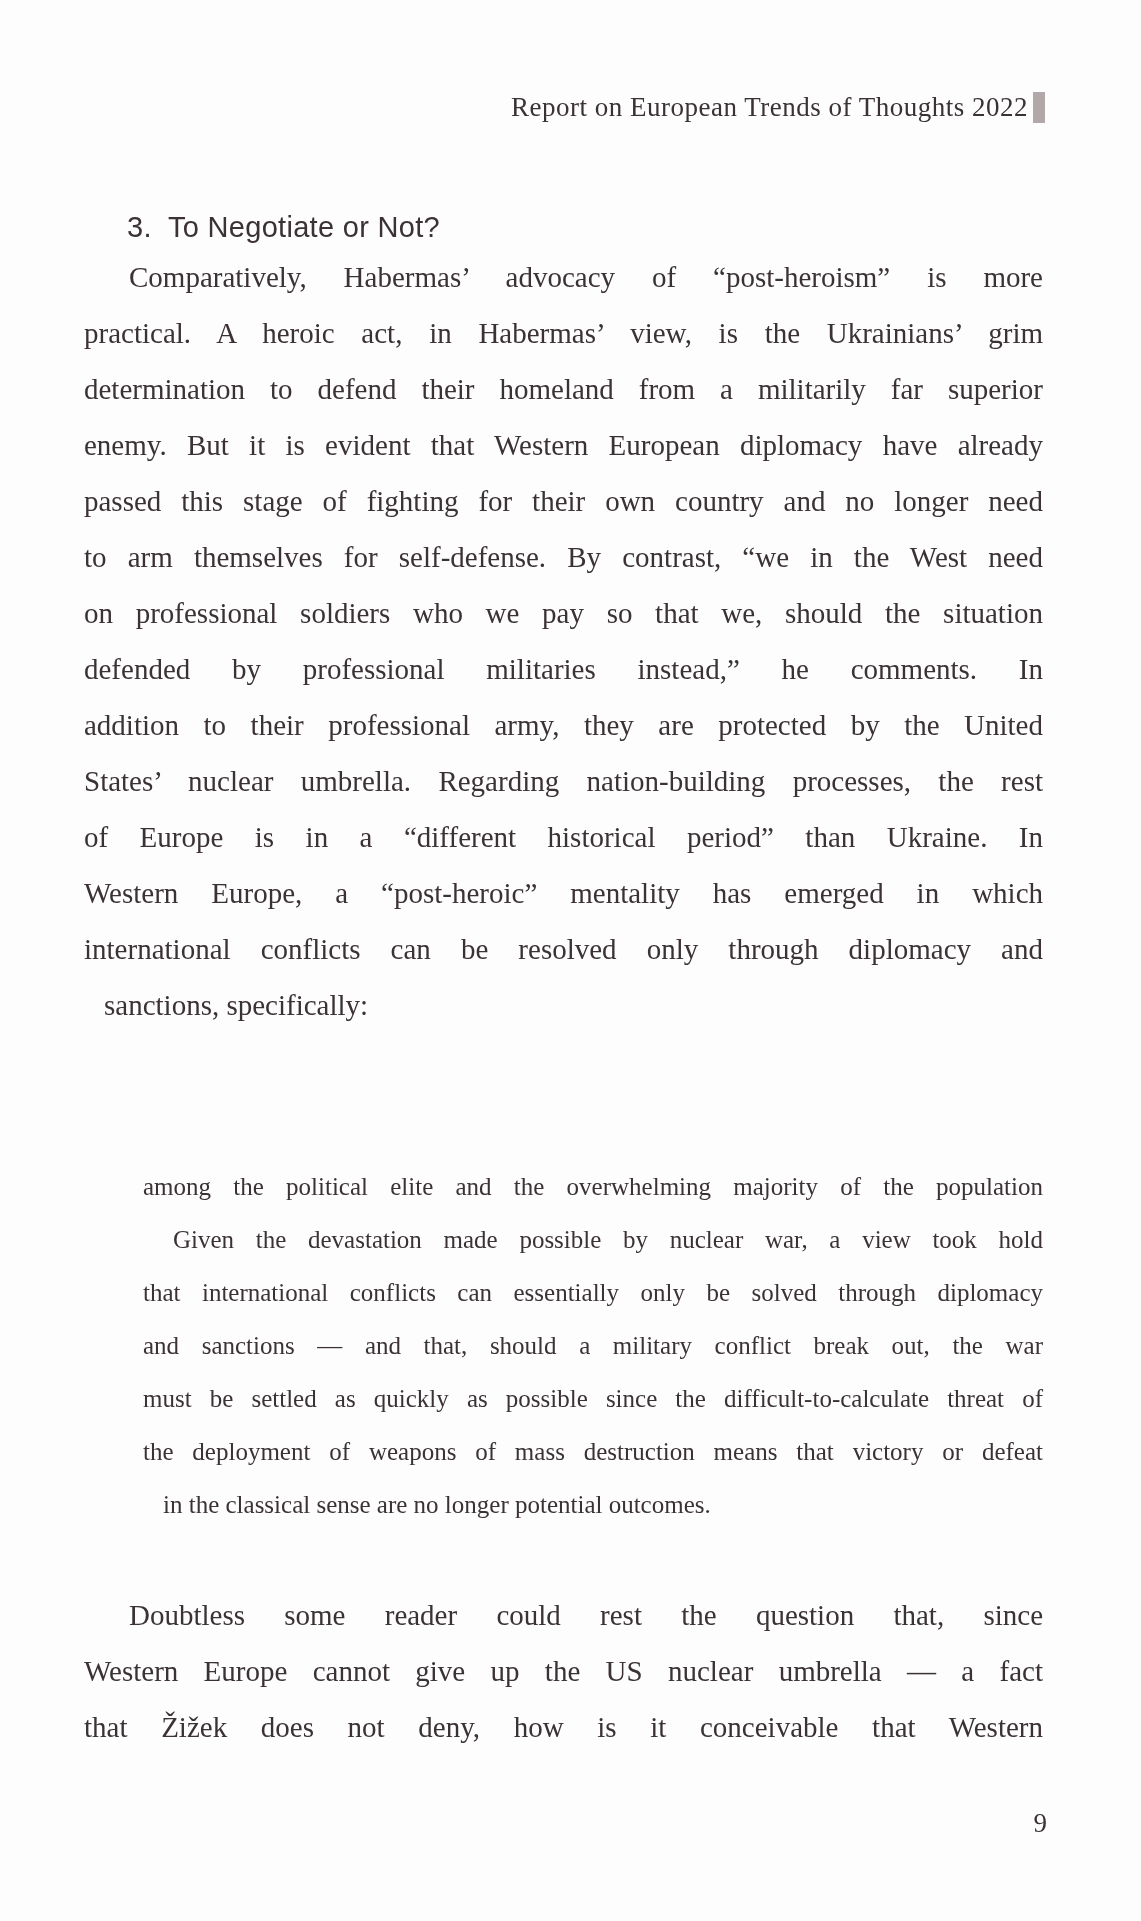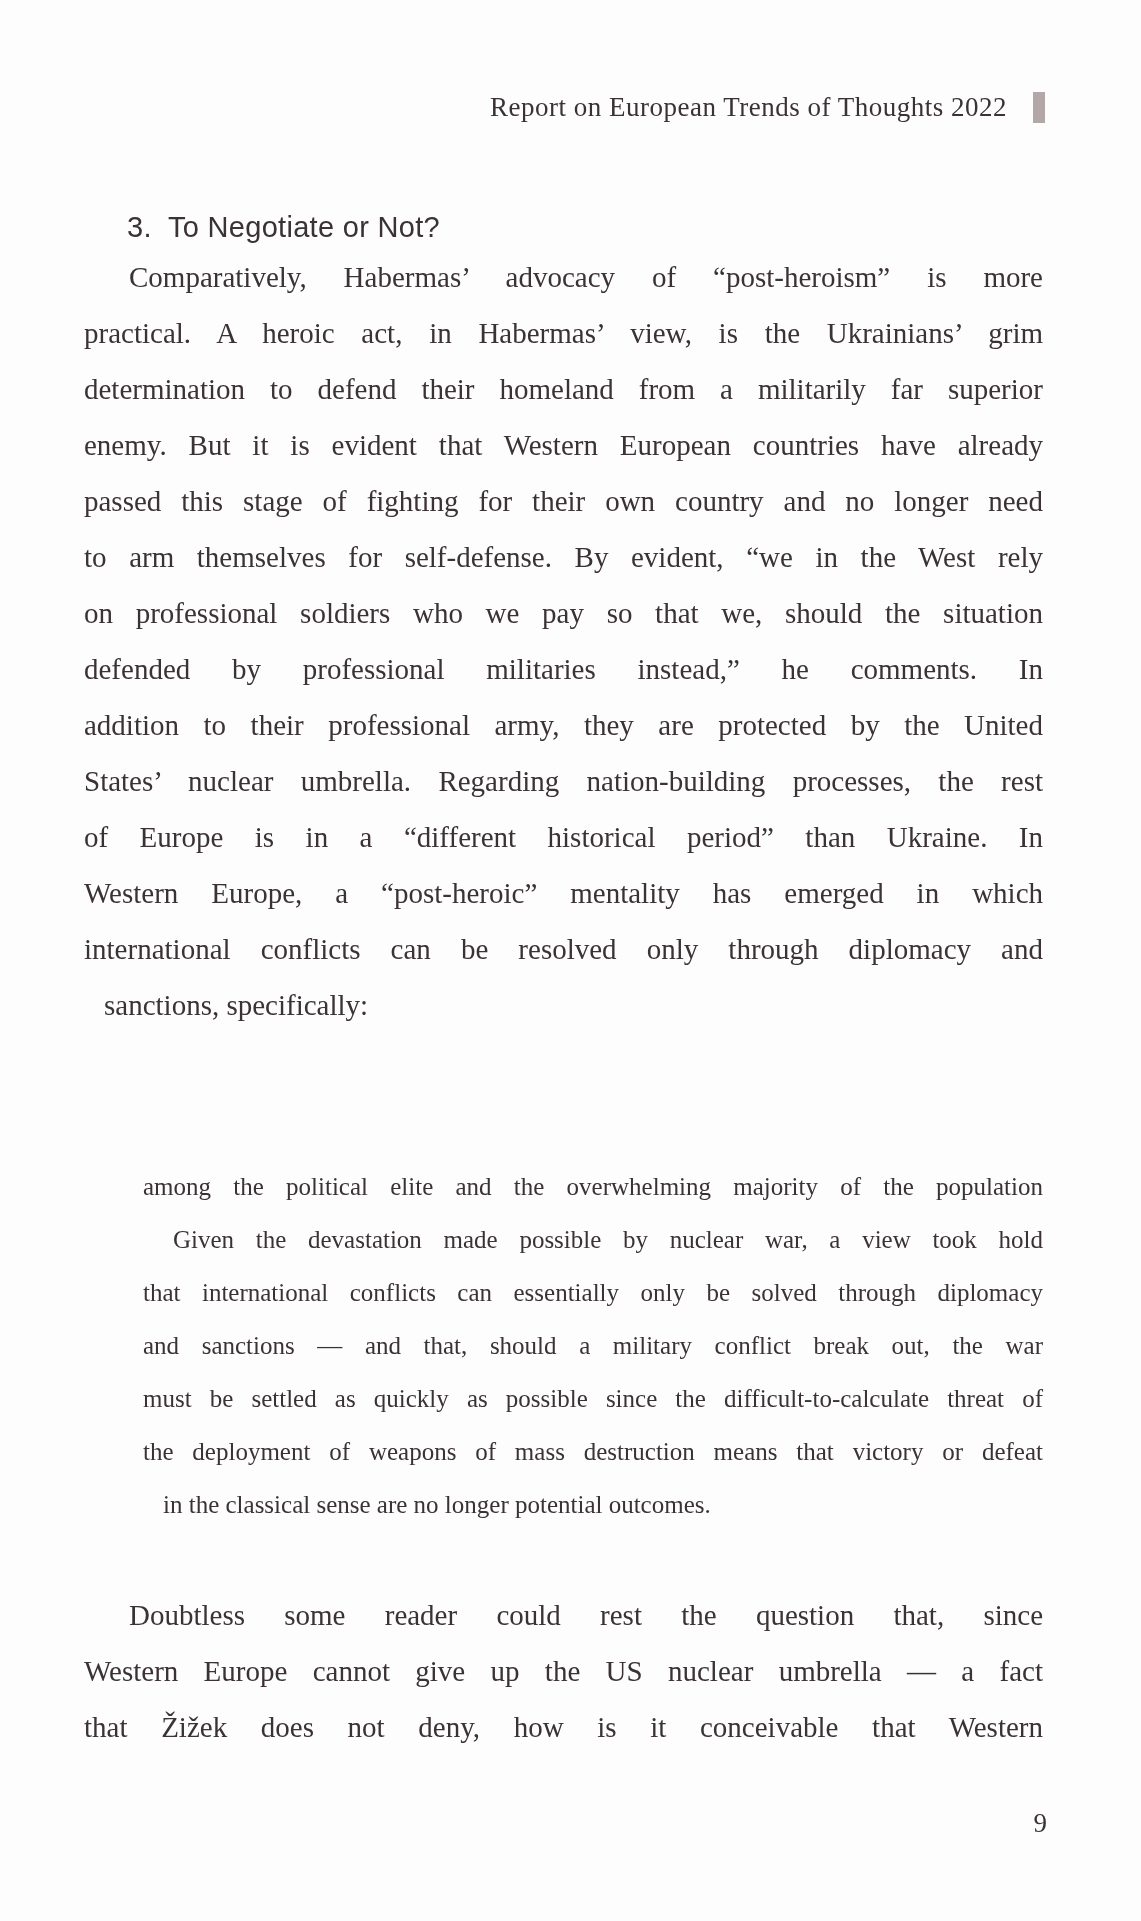--- a/index.html
+++ b/index.html
@@ -12,21 +12,21 @@
     color: #3b3236;
     font-family: "Liberation Serif", "DejaVu Serif", serif;
     overflow: hidden;
   }
   .running-header {
     position: absolute;
     top: 89px;
     right: 96px;
     display: flex;
     align-items: center;
-    gap: 26px;
+    gap: 5px;
     height: 36px;
   }
   .header-title {
     font-size: 27px;
     letter-spacing: 0.5px;
     color: #3b3236;
     white-space: nowrap;
   }
   .header-bar {
     width: 12px;
@@ -94,23 +94,23 @@
     <span class="header-title">Report on European Trends of Thoughts 2022</span>
     <span class="header-bar"></span>
   </div>
 
   <h2 class="section-heading">3.&nbsp; To Negotiate or Not?</h2>
 
   <div class="para para1">
     <div class="jline first-p">Comparatively, Habermas’ advocacy of “post-heroism” is more</div>
     <div class="jline">practical. A heroic act, in Habermas’ view, is the Ukrainians’ grim</div>
     <div class="jline">determination to defend their homeland from a militarily far superior</div>
-    <div class="jline">enemy. But it is evident that Western European countries have already</div>
+    <div class="jline">enemy. But it is evident that Western European diplomacy have already</div>
     <div class="jline">passed this stage of fighting for their own country and no longer need</div>
-    <div class="jline">to arm themselves for self-defense. By evident, “we in the West rely</div>
+    <div class="jline">to arm themselves for self-defense. By contrast, “we in the West need</div>
     <div class="jline">on professional soldiers who we pay so that we, should the situation</div>
     <div class="jline">defended by professional militaries instead,” he comments. In</div>
     <div class="jline">addition to their professional army, they are protected by the United</div>
     <div class="jline">States’ nuclear umbrella. Regarding nation-building processes, the rest</div>
     <div class="jline">of Europe is in a “different historical period” than Ukraine. In</div>
     <div class="jline">Western Europe, a “post-heroic” mentality has emerged in which</div>
     <div class="jline">international conflicts can be resolved only through diplomacy and</div>
     <div class="jline last">sanctions, specifically:</div>
   </div>
 

